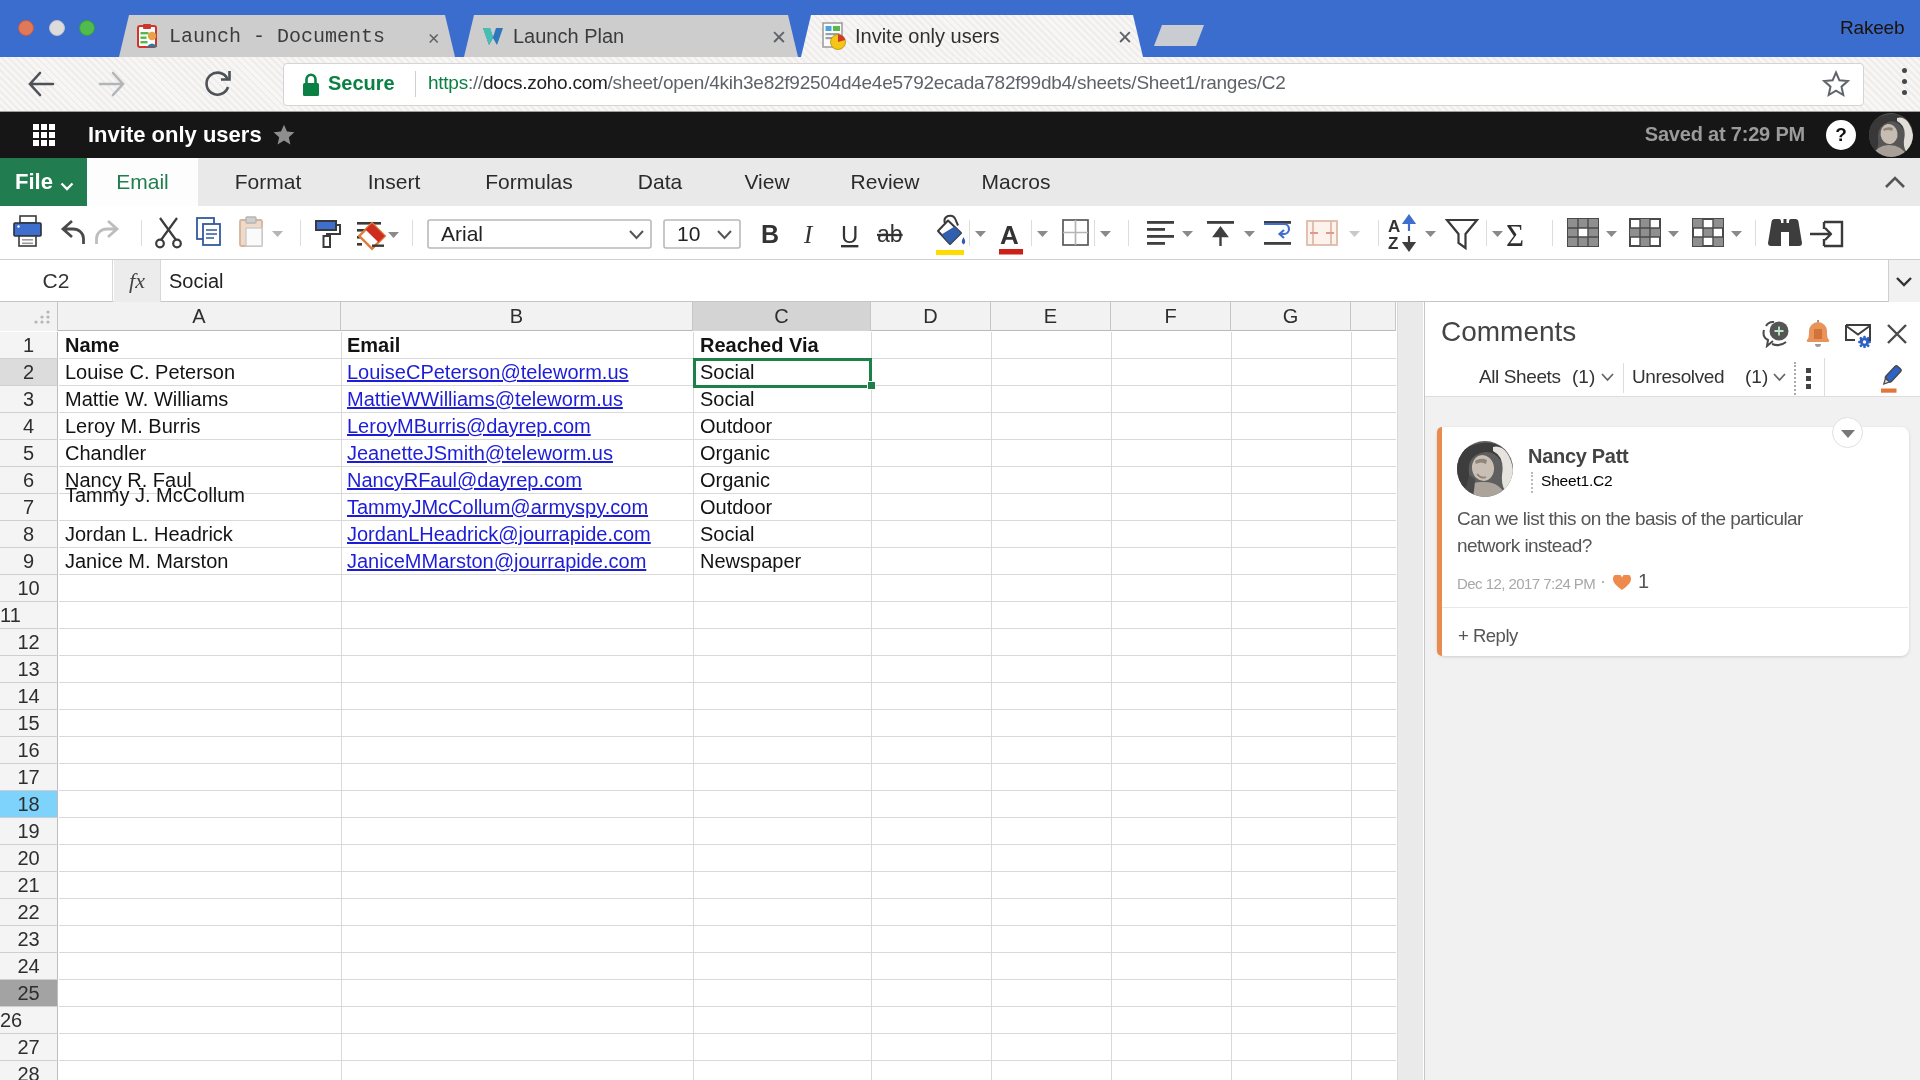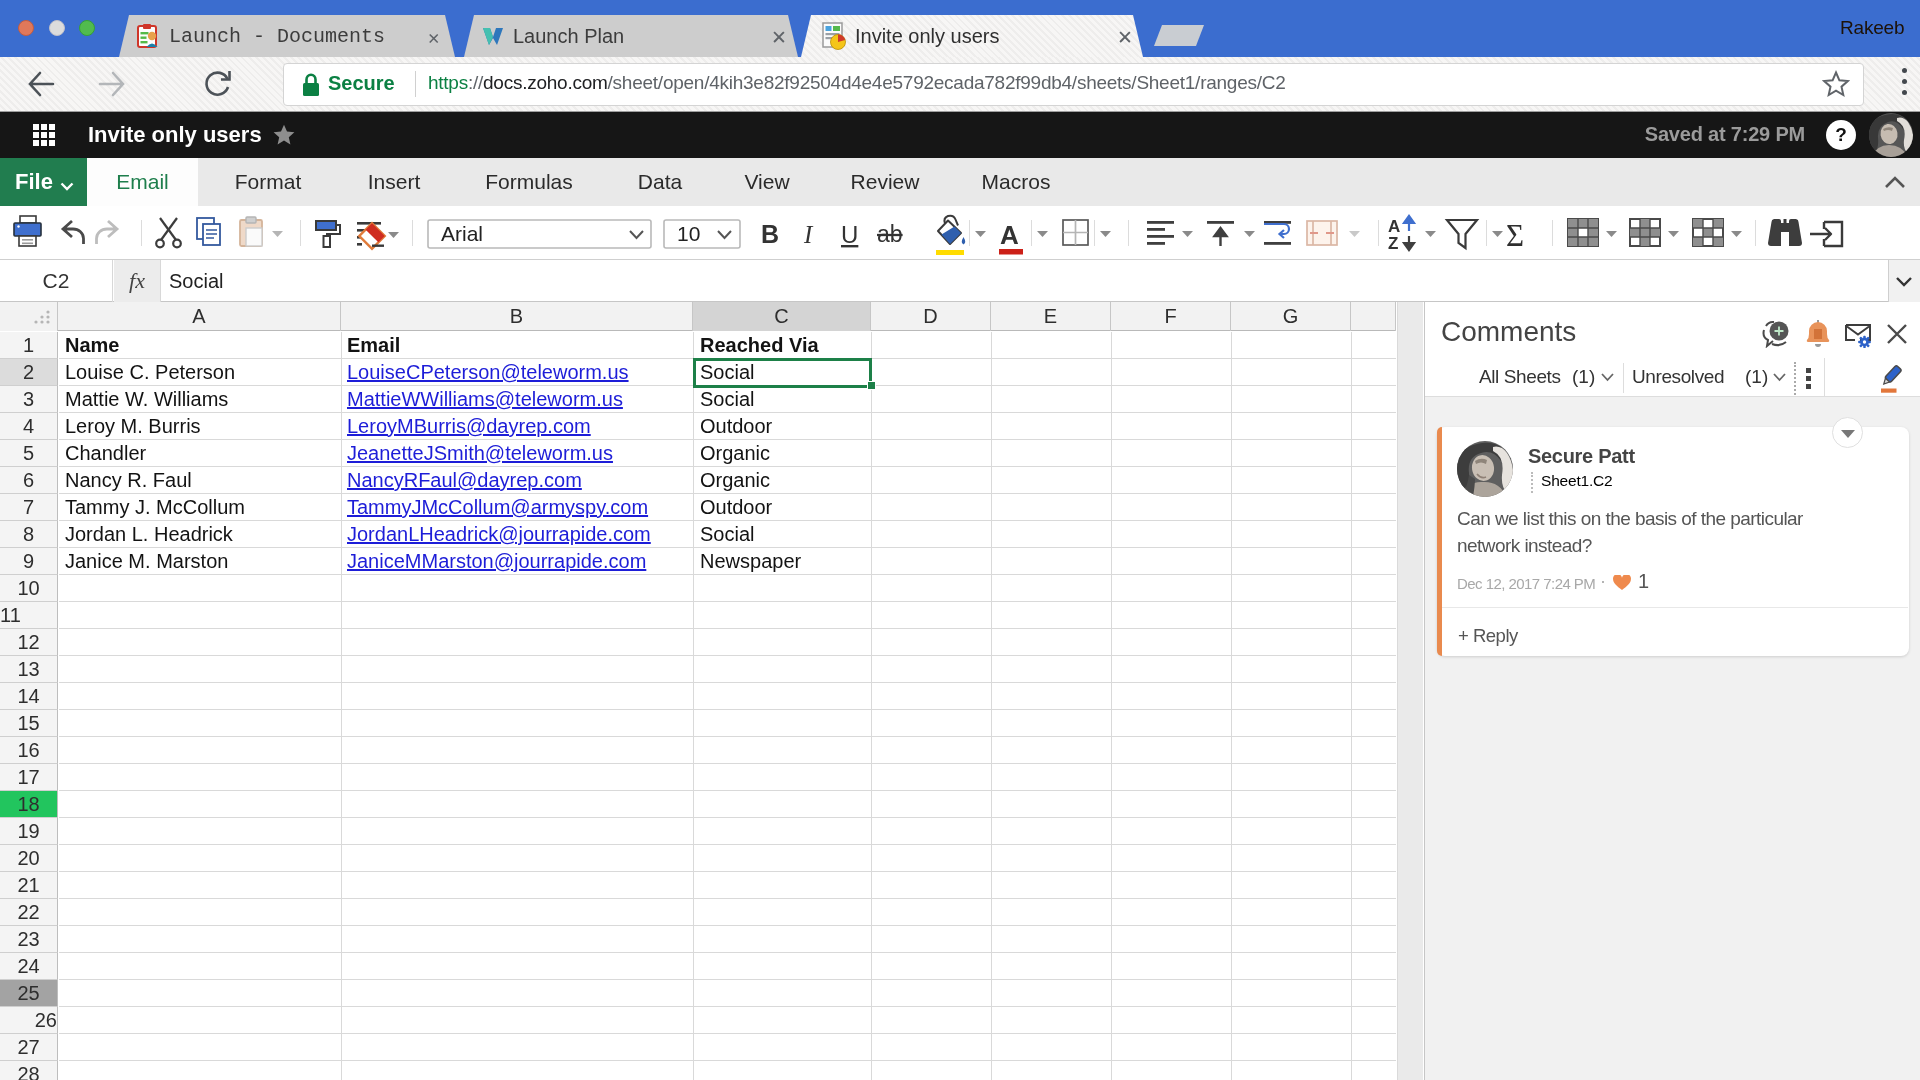--- a/index.html
+++ b/index.html
@@ -330,29 +330,29 @@
     <div class="abs" style="left:0;top:219px;width:58px;height:27px;background:#f4f4f4;border-right:1px solid #bdbdbd;border-bottom:1px solid #cfcfcf;text-align:center;line-height:27px;font-size:20px;color:#2e2e2e;">8</div>
     <div class="abs" style="left:0;top:246px;width:58px;height:27px;background:#f4f4f4;border-right:1px solid #bdbdbd;border-bottom:1px solid #cfcfcf;text-align:center;line-height:27px;font-size:20px;color:#2e2e2e;">9</div>
     <div class="abs" style="left:0;top:273px;width:58px;height:27px;background:#f4f4f4;border-right:1px solid #bdbdbd;border-bottom:1px solid #cfcfcf;text-align:center;line-height:27px;font-size:20px;color:#2e2e2e;">10</div>
     <div class="abs" style="left:0;top:300px;width:58px;height:27px;background:#f4f4f4;border-right:1px solid #bdbdbd;border-bottom:1px solid #cfcfcf;line-height:27px;font-size:20px;color:#2e2e2e;">11</div>
     <div class="abs" style="left:0;top:327px;width:58px;height:27px;background:#f4f4f4;border-right:1px solid #bdbdbd;border-bottom:1px solid #cfcfcf;text-align:center;line-height:27px;font-size:20px;color:#2e2e2e;">12</div>
     <div class="abs" style="left:0;top:354px;width:58px;height:27px;background:#f4f4f4;border-right:1px solid #bdbdbd;border-bottom:1px solid #cfcfcf;text-align:center;line-height:27px;font-size:20px;color:#2e2e2e;">13</div>
     <div class="abs" style="left:0;top:381px;width:58px;height:27px;background:#f4f4f4;border-right:1px solid #bdbdbd;border-bottom:1px solid #cfcfcf;text-align:center;line-height:27px;font-size:20px;color:#2e2e2e;">14</div>
     <div class="abs" style="left:0;top:408px;width:58px;height:27px;background:#f4f4f4;border-right:1px solid #bdbdbd;border-bottom:1px solid #cfcfcf;text-align:center;line-height:27px;font-size:20px;color:#2e2e2e;">15</div>
     <div class="abs" style="left:0;top:435px;width:58px;height:27px;background:#f4f4f4;border-right:1px solid #bdbdbd;border-bottom:1px solid #cfcfcf;text-align:center;line-height:27px;font-size:20px;color:#2e2e2e;">16</div>
     <div class="abs" style="left:0;top:462px;width:58px;height:27px;background:#f4f4f4;border-right:1px solid #bdbdbd;border-bottom:1px solid #cfcfcf;text-align:center;line-height:27px;font-size:20px;color:#2e2e2e;">17</div>
-    <div class="abs" style="left:0;top:489px;width:58px;height:27px;background:#22c55e;border-right:1px solid #bdbdbd;border-bottom:1px solid #cfcfcf;text-align:center;line-height:27px;font-size:20px;color:#2e2e2e;">18</div>
+    <div class="abs" style="left:0;top:489px;width:58px;height:27px;background:#7dd3fc;border-right:1px solid #bdbdbd;border-bottom:1px solid #cfcfcf;text-align:center;line-height:27px;font-size:20px;color:#2e2e2e;">18</div>
     <div class="abs" style="left:0;top:516px;width:58px;height:27px;background:#f4f4f4;border-right:1px solid #bdbdbd;border-bottom:1px solid #cfcfcf;text-align:center;line-height:27px;font-size:20px;color:#2e2e2e;">19</div>
     <div class="abs" style="left:0;top:543px;width:58px;height:27px;background:#f4f4f4;border-right:1px solid #bdbdbd;border-bottom:1px solid #cfcfcf;text-align:center;line-height:27px;font-size:20px;color:#2e2e2e;">20</div>
     <div class="abs" style="left:0;top:570px;width:58px;height:27px;background:#f4f4f4;border-right:1px solid #bdbdbd;border-bottom:1px solid #cfcfcf;text-align:center;line-height:27px;font-size:20px;color:#2e2e2e;">21</div>
     <div class="abs" style="left:0;top:597px;width:58px;height:27px;background:#f4f4f4;border-right:1px solid #bdbdbd;border-bottom:1px solid #cfcfcf;text-align:center;line-height:27px;font-size:20px;color:#2e2e2e;">22</div>
     <div class="abs" style="left:0;top:624px;width:58px;height:27px;background:#f4f4f4;border-right:1px solid #bdbdbd;border-bottom:1px solid #cfcfcf;text-align:center;line-height:27px;font-size:20px;color:#2e2e2e;">23</div>
     <div class="abs" style="left:0;top:651px;width:58px;height:27px;background:#f4f4f4;border-right:1px solid #bdbdbd;border-bottom:1px solid #cfcfcf;text-align:center;line-height:27px;font-size:20px;color:#2e2e2e;">24</div>
     <div class="abs" style="left:0;top:678px;width:58px;height:27px;background:#a3a3a3;border-right:1px solid #bdbdbd;border-bottom:1px solid #cfcfcf;text-align:center;line-height:27px;font-size:20px;color:#2e2e2e;">25</div>
-    <div class="abs" style="left:0;top:705px;width:58px;height:27px;background:#f4f4f4;border-right:1px solid #bdbdbd;border-bottom:1px solid #cfcfcf;text-align:right;line-height:27px;font-size:20px;color:#2e2e2e;">26</div>
+    <div class="abs" style="left:0;top:705px;width:58px;height:27px;background:#f4f4f4;border-right:1px solid #bdbdbd;border-bottom:1px solid #cfcfcf;text-align:left;line-height:27px;font-size:20px;color:#2e2e2e;">26</div>
     <div class="abs" style="left:0;top:732px;width:58px;height:27px;background:#f4f4f4;border-right:1px solid #bdbdbd;border-bottom:1px solid #cfcfcf;text-align:center;line-height:27px;font-size:20px;color:#2e2e2e;">27</div>
     <div class="abs" style="left:0;top:759px;width:58px;height:27px;background:#f4f4f4;border-right:1px solid #bdbdbd;border-bottom:1px solid #cfcfcf;text-align:center;line-height:27px;font-size:20px;color:#2e2e2e;">28</div>
     <div class="gline-v" style="left:341px;top:30px;height:748px;"></div>
     <div class="gline-v" style="left:693px;top:30px;height:748px;"></div>
     <div class="gline-v" style="left:871px;top:30px;height:748px;"></div>
     <div class="gline-v" style="left:991px;top:30px;height:748px;"></div>
     <div class="gline-v" style="left:1111px;top:30px;height:748px;"></div>
     <div class="gline-v" style="left:1231px;top:30px;height:748px;"></div>
     <div class="gline-v" style="left:1351px;top:30px;height:748px;"></div>
     <div class="gline-h" style="left:59px;top:56px;width:1337px;"></div>
@@ -393,21 +393,21 @@
     <div class="cell" style="left:700px;top:84px;width:165px;height:27px;line-height:27px;">Social</div>
     <div class="cell" style="left:65px;top:111px;width:270px;height:27px;line-height:27px;">Leroy M. Burris</div>
     <div class="cell" style="left:347px;top:111px;width:340px;height:27px;line-height:27px;color:#1d1dd8;text-decoration:underline;">LeroyMBurris@dayrep.com</div>
     <div class="cell" style="left:700px;top:111px;width:165px;height:27px;line-height:27px;">Outdoor</div>
     <div class="cell" style="left:65px;top:138px;width:270px;height:27px;line-height:27px;">Chandler</div>
     <div class="cell" style="left:347px;top:138px;width:340px;height:27px;line-height:27px;color:#1d1dd8;text-decoration:underline;">JeanetteJSmith@teleworm.us</div>
     <div class="cell" style="left:700px;top:138px;width:165px;height:27px;line-height:27px;">Organic</div>
     <div class="cell" style="left:65px;top:165px;width:270px;height:27px;line-height:27px;">Nancy R. Faul</div>
     <div class="cell" style="left:347px;top:165px;width:340px;height:27px;line-height:27px;color:#1d1dd8;text-decoration:underline;">NancyRFaul@dayrep.com</div>
     <div class="cell" style="left:700px;top:165px;width:165px;height:27px;line-height:27px;">Organic</div>
-    <div class="cell" style="left:65px;top:192px;width:270px;height:27px;line-height:27px;">Tammy J. McCollum</div>
+    <div class="cell" style="left:65px;top:180px;width:270px;height:27px;line-height:27px;">Tammy J. McCollum</div>
     <div class="cell" style="left:347px;top:192px;width:340px;height:27px;line-height:27px;color:#1d1dd8;text-decoration:underline;">TammyJMcCollum@armyspy.com</div>
     <div class="cell" style="left:700px;top:192px;width:165px;height:27px;line-height:27px;">Outdoor</div>
     <div class="cell" style="left:65px;top:219px;width:270px;height:27px;line-height:27px;">Jordan L. Headrick</div>
     <div class="cell" style="left:347px;top:219px;width:340px;height:27px;line-height:27px;color:#1d1dd8;text-decoration:underline;">JordanLHeadrick@jourrapide.com</div>
     <div class="cell" style="left:700px;top:219px;width:165px;height:27px;line-height:27px;">Social</div>
     <div class="cell" style="left:65px;top:246px;width:270px;height:27px;line-height:27px;">Janice M. Marston</div>
     <div class="cell" style="left:347px;top:246px;width:340px;height:27px;line-height:27px;color:#1d1dd8;text-decoration:underline;">JaniceMMarston@jourrapide.com</div>
     <div class="cell" style="left:700px;top:246px;width:165px;height:27px;line-height:27px;">Newspaper</div>
     <div class="abs" style="left:693px;top:56px;width:179px;height:30px;border:3px solid #1d8048;"></div>
     <div class="abs" style="left:867px;top:79px;width:9px;height:9px;background:#1d8048;border:1.5px solid #fff;"></div>
@@ -487,21 +487,21 @@
   <rect width="56" height="56" fill="#5f5f5f"></rect>
   <path d="M0 30 Q-2 8 20 3 Q42 -2 50 14 L44 20 Q36 8 24 12 Q10 16 12 32 Q13 44 8 52 L0 48 Z" fill="#3d3d3d"></path>
   <path d="M36 10 Q48 16 45 34 Q44 46 50 52 L56 44 Q58 24 50 12 Q44 4 36 6 Z" fill="#e7e3de"></path>
   <ellipse cx="26" cy="27" rx="11" ry="13" fill="#c9bfb4" transform="rotate(-9 26 27)"></ellipse>
   <path d="M18 20 Q24 16 30 19 L29 23 Q24 20 19 23 Z" fill="#8f857a"></path>
   <path d="M20 33 q4 5 9 3" stroke="#8f8075" stroke-width="1.6" fill="none"></path>
   <path d="M2 56 Q10 40 26 41 Q42 40 50 56 Z" fill="#aca49b"></path>
   <path d="M12 34 Q10 48 4 54 L16 56 Q18 44 18 38 Z" fill="#4a4a4a"></path>
  </g>
 </svg>
-<div class="abs" style="left:1528px;top:445px;font-size:20px;letter-spacing:-0.3px;font-weight:bold;color:#444;">Secure Patt</div>
+<div class="abs" style="left:1528px;top:445px;font-size:20px;letter-spacing:-0.3px;font-weight:bold;color:#444;">Nancy Patt</div>
 <div class="abs" style="left:1531px;top:472px;width:1px;height:21px;border-left:2px dotted #bbb;"></div>
 <div class="abs" style="left:1541px;top:472px;font-size:15.5px;letter-spacing:-0.2px;color:#000000;">Sheet1.C2</div>
 <div class="abs" style="left:1457px;top:505px;width:387px;font-size:19px;letter-spacing:-0.55px;line-height:27px;color:#555;">Can we list this on the basis of the particular network instead?</div>
 <div class="abs" style="left:1457px;top:575px;font-size:15px;letter-spacing:-0.55px;color:#a8a8a8;">Dec 12, 2017 7:24 PM</div>
 <div class="abs" style="left:1600px;top:571px;font-size:18px;color:#a8a8a8;">·</div>
 <svg class="abs" style="left:1613px;top:575px;" width="18" height="16" viewBox="0 0 20 18">
     <path d="M10 17 C4 12 0 9 0 5 A5 5 0 0 1 10 3 A5 5 0 0 1 20 5 C20 9 16 12 10 17 Z" fill="#ef8a4d"></path>
   </svg>
 <div class="abs" style="left:1638px;top:570px;font-size:20px;color:#555;">1</div>
 <div class="abs" style="left:1442px;top:607px;width:466px;height:1px;background:#e8e8e8;"></div>

